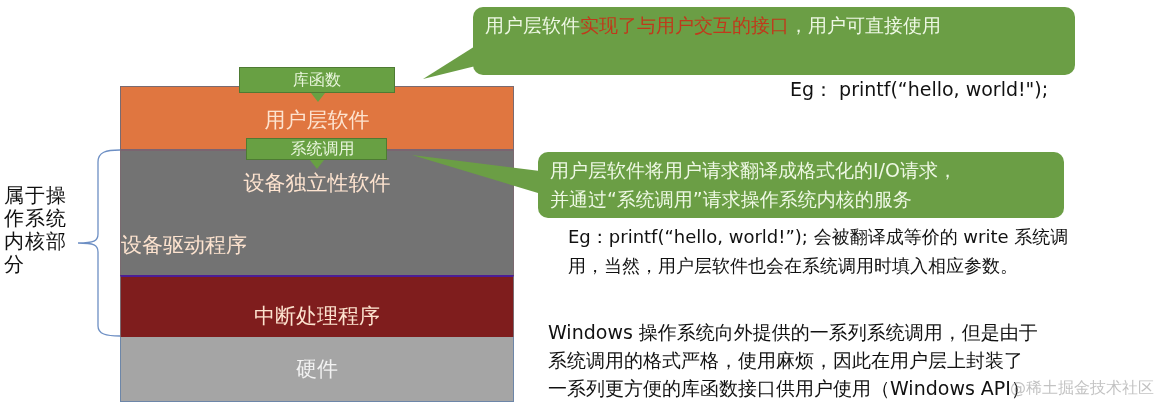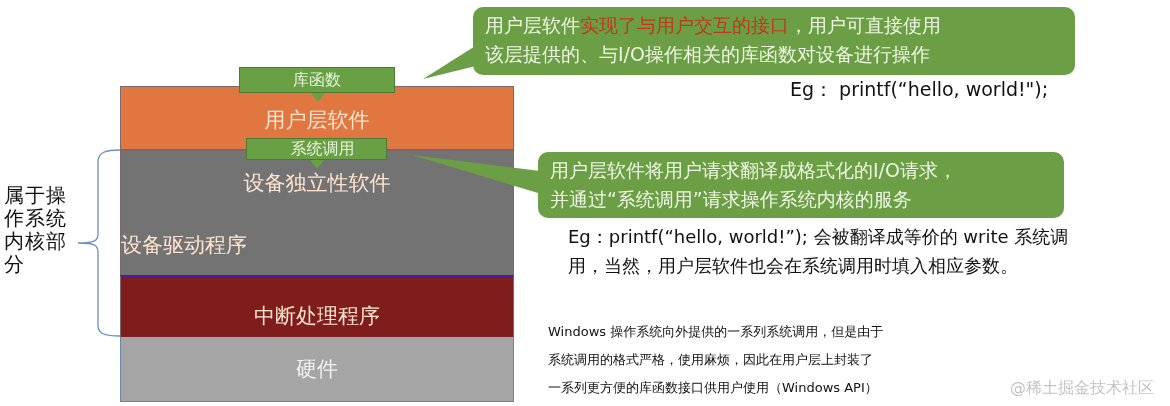--- a/index.html
+++ b/index.html
@@ -38,21 +38,21 @@
       font-family: "DejaVu Sans", "Liberation Sans", sans-serif; font-size: 19px; line-height: 29px;
       padding: 4px 12px; box-sizing: border-box;
     }
     .callout-top { left: 473px; top: 7px; width: 602px; height: 68px; }
     .callout-mid { left: 538px; top: 152px; width: 526px; height: 66px; }
     .hl { color: #c0391b; }
 
     .plain { position: absolute; color: #111; font-family: "DejaVu Sans", "Liberation Sans", sans-serif; font-size: 18px; line-height: 29px; white-space: nowrap; }
     .eg-top { left: 790px; top: 75px; font-size: 19px; }
     .eg-mid { left: 568px; top: 222px; }
-    .win-note { left: 548px; top: 318px; font-size: 13px; line-height: 28px; }
+    .win-note { left: 548px; top: 318px; font-size: 19px; line-height: 28px; }
 
     .kernel-label {
       position: absolute; left: 4px; top: 184px; width: 72px; color: #111;
       font-family: "DejaVu Serif", "Liberation Serif", serif; font-size: 20px; line-height: 23px;
       letter-spacing: 1px; word-break: break-all;
     }
     .watermark { position: absolute; left: 1010px; top: 378px; color: rgba(120,120,120,0.45); font-size: 16px; font-family: "DejaVu Sans", sans-serif; }
   </style>
 </head>
 <body>
@@ -87,21 +87,20 @@
 
 <svg class="abs" style="left:0; top:0;" width="1170" height="406">
   <polygon points="423,79 488,38 500,60" fill="#6b9e45"></polygon>
   <polygon points="412,155 548,172 548,196" fill="#6b9e45"></polygon>
 </svg>
 
 <div class="callout callout-top">
   <div>
     <span>用户层软件</span><span class="hl">实现了与用户交互的接口</span><span>，用户可直接使用</span>
   </div>
-  <div>该层提供的、与I/O操作相关的库函数对设备进行操作</div>
 </div>
 
 <div class="callout callout-mid">
   <div>用户层软件将用户请求翻译成格式化的I/O请求，</div>
   <div>并通过“系统调用”请求操作系统内核的服务</div>
 </div>
 
 <div class="plain eg-top">Eg：  printf(“hello, world!");</div>
 <div class="plain eg-mid">
   <div>Eg：printf(“hello, world!”); 会被翻译成等价的 write 系统调</div>

